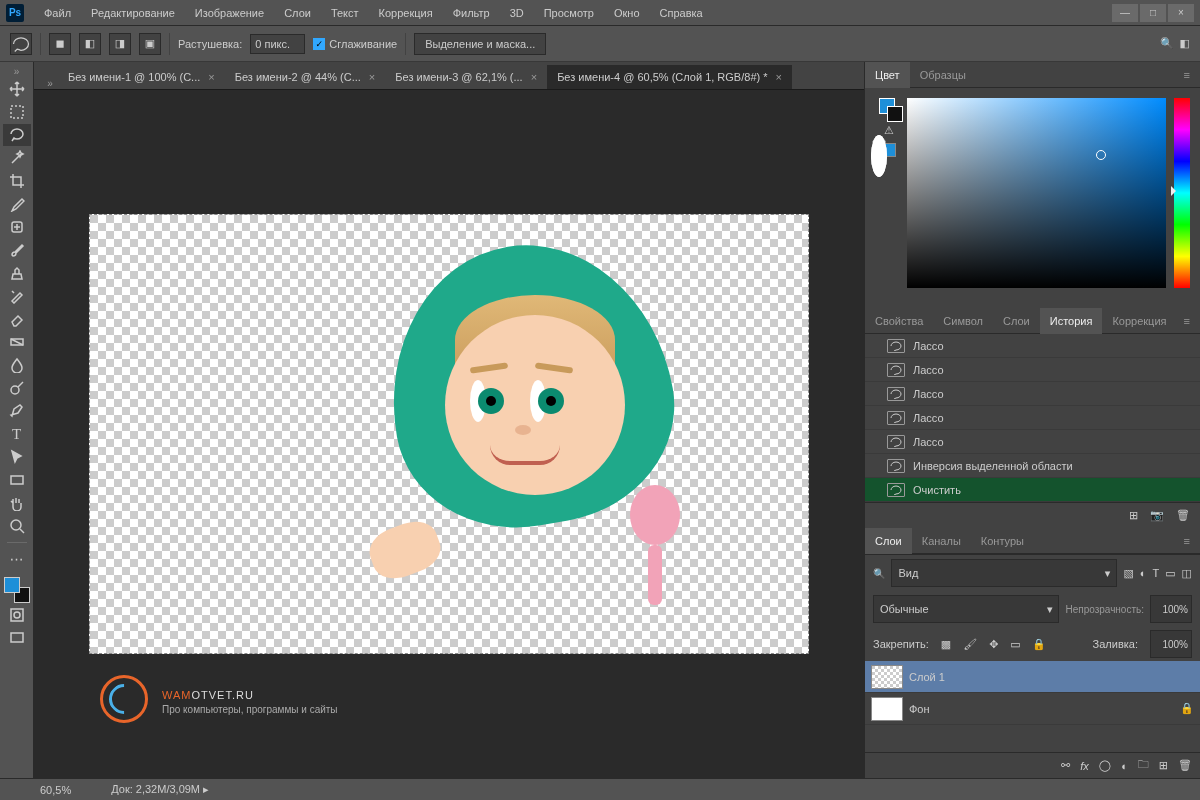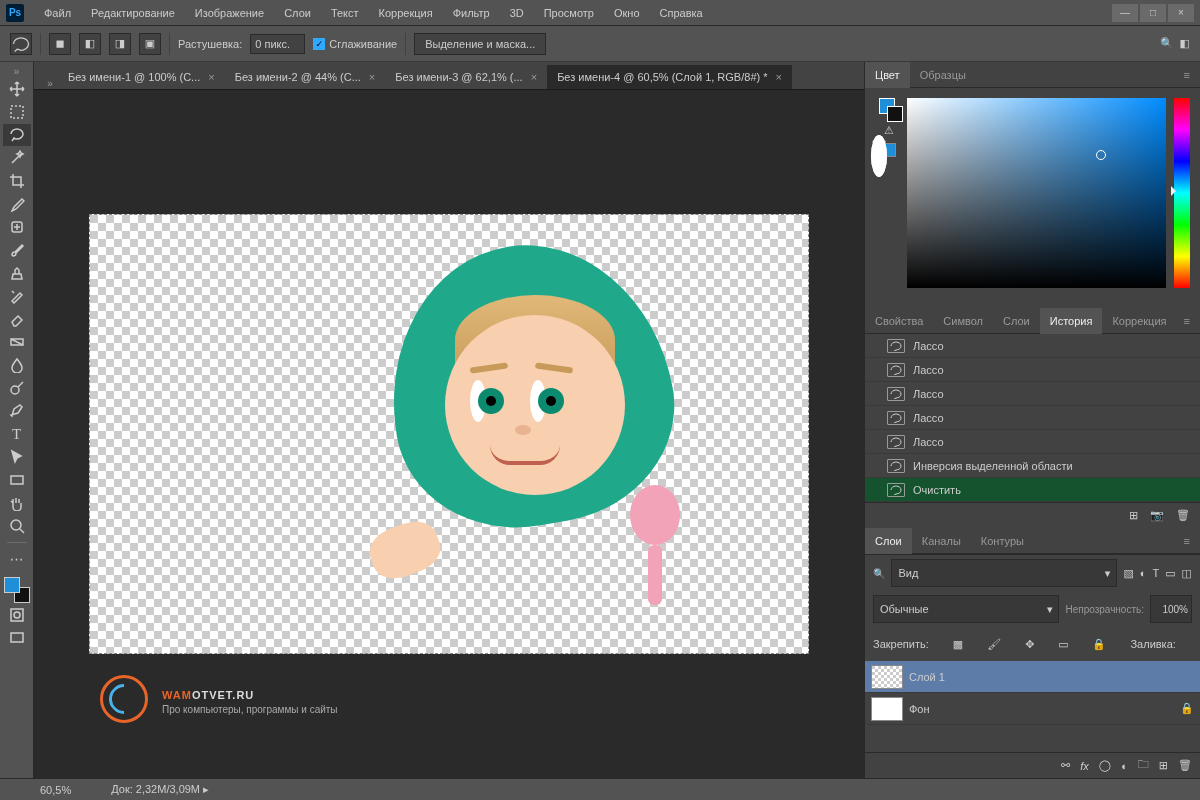--- a/index.html
+++ b/index.html
@@ -45,21 +45,21 @@
 .brow.l{left:100px;transform:rotate(-8deg)}.brow.r{left:165px;transform:rotate(8deg)}
 .nose{position:absolute;top:180px;left:145px;width:16px;height:10px;background:#e8b390;border-radius:50%}
 .mouth{position:absolute;top:200px;left:120px;width:70px;height:20px;border-bottom:4px solid #c06050;border-radius:0 0 40px 40px}
 .hand-l{position:absolute;bottom:30px;left:0;width:70px;height:50px;background:#f8d0b0;border-radius:40%;transform:rotate(-20deg)}
 .mirror{position:absolute;bottom:10px;right:10px;width:50px;height:110px}
 .mirror-head{width:50px;height:60px;background:#f2a3b8;border-radius:50%}
 .mirror-handle{width:14px;height:60px;background:#f2a3b8;margin:0 auto;border-radius:6px}
 .watermark{position:absolute;bottom:-70px;left:10px;display:flex;gap:14px;align-items:center}
 .wm-logo{width:48px;height:48px;border-radius:50%;border:3px solid #e8652a;position:relative;transform:rotate(45deg)}
 .wm-logo::after{content:"";position:absolute;inset:6px;border:3px solid #4ab0e8;border-radius:50%;border-top-color:transparent;border-right-color:transparent}
-.wm-text .t1{font-size:18px;font-weight:bold;letter-spacing:1px}
+.wm-text .t1{font-size:18px;font-weight:normal;letter-spacing:1px}
 .wm-text .t1 .w{color:#e8652a}.wm-text .t1 .r{color:#ddd}
 .wm-text .t2{font-size:10px;color:#aaa}
 .panels{width:336px;background:#424242;display:flex;flex-direction:column;border-left:1px solid #2a2a2a}
 .panel-tabs{height:26px;display:flex;align-items:center;background:#424242;border-bottom:1px solid #2a2a2a;padding-right:4px}
 .panel-tab{padding:0 10px;height:26px;display:flex;align-items:center;color:#999;cursor:pointer}
 .panel-tab.active{background:#535353;color:#eee}
 .panel-menu{margin-left:auto;padding:0 6px;color:#999}
 .color-panel{height:220px;display:flex;padding:10px 10px 10px 14px;gap:8px}
 .color-swatches{display:flex;flex-direction:column;gap:6px;align-items:center}
 .csw{width:20px;height:20px;position:relative}
@@ -76,21 +76,21 @@
 .hist-row{height:24px;display:flex;align-items:center;padding:0 0;gap:8px;border-bottom:1px solid #3a3a3a;cursor:pointer}
 .hist-row.sel{background:#14532d}
 .hist-icon{width:18px;height:14px;border:1px solid #999;border-radius:1px;display:flex;align-items:center;justify-content:center}
 .hist-icon svg{width:12px;height:10px;stroke:#ccc;fill:none}
 .hist-footer{height:26px;display:flex;justify-content:flex-end;align-items:center;gap:12px;padding:0 10px;border-top:1px solid #2a2a2a}
 .layers{flex:1;display:flex;flex-direction:column;border-top:1px solid #2a2a2a}
 .lay-ctrl{display:flex;align-items:center;gap:6px;padding:4px 8px}
 .lay-select{flex:1;height:28px;background:#383838;border:1px solid #2a2a2a;padding:0 6px;display:flex;align-items:center;justify-content:space-between;font-size:10px;color:#ccc}
 .lay-input{width:42px;height:28px;background:#383838;border:1px solid #2a2a2a;text-align:right;padding:10px 3px;color:#ccc;font-size:10px}
 .lay-icons{display:flex;gap:6px;font-size:11px}
-.lock-row{display:flex;align-items:center;gap:24px;padding:3px 8px;font-size:10px;color:#999}
+.lock-row{display:flex;align-items:center;gap:12px;padding:3px 8px;font-size:10px;color:#999}
 .layer-list{flex:1}
 .layer-row{height:32px;display:flex;align-items:center;padding:0 6px;gap:6px;border-bottom:1px solid #3a3a3a}
 .layer-row.sel{background:#5d7da8}
 .eye{width:16px;text-align:center;font-size:12px}
 .thumb{width:32px;height:24px;background:#fff;border:1px solid #888;background-image:repeating-conic-gradient(#fff 0 25%,#ccc 0 50%);background-size:6px 6px}
 .thumb.white{background:#fff}
 .layer-footer{height:26px;display:flex;justify-content:flex-end;align-items:center;gap:10px;padding:0 8px;border-top:1px solid #2a2a2a;font-size:11px;color:#999}
 .statusbar{height:22px;background:#535353;display:flex;align-items:center;padding:0 40px;gap:40px;border-top:1px solid #2a2a2a;font-size:11px;color:#bbb}
 </style>
 </head>

